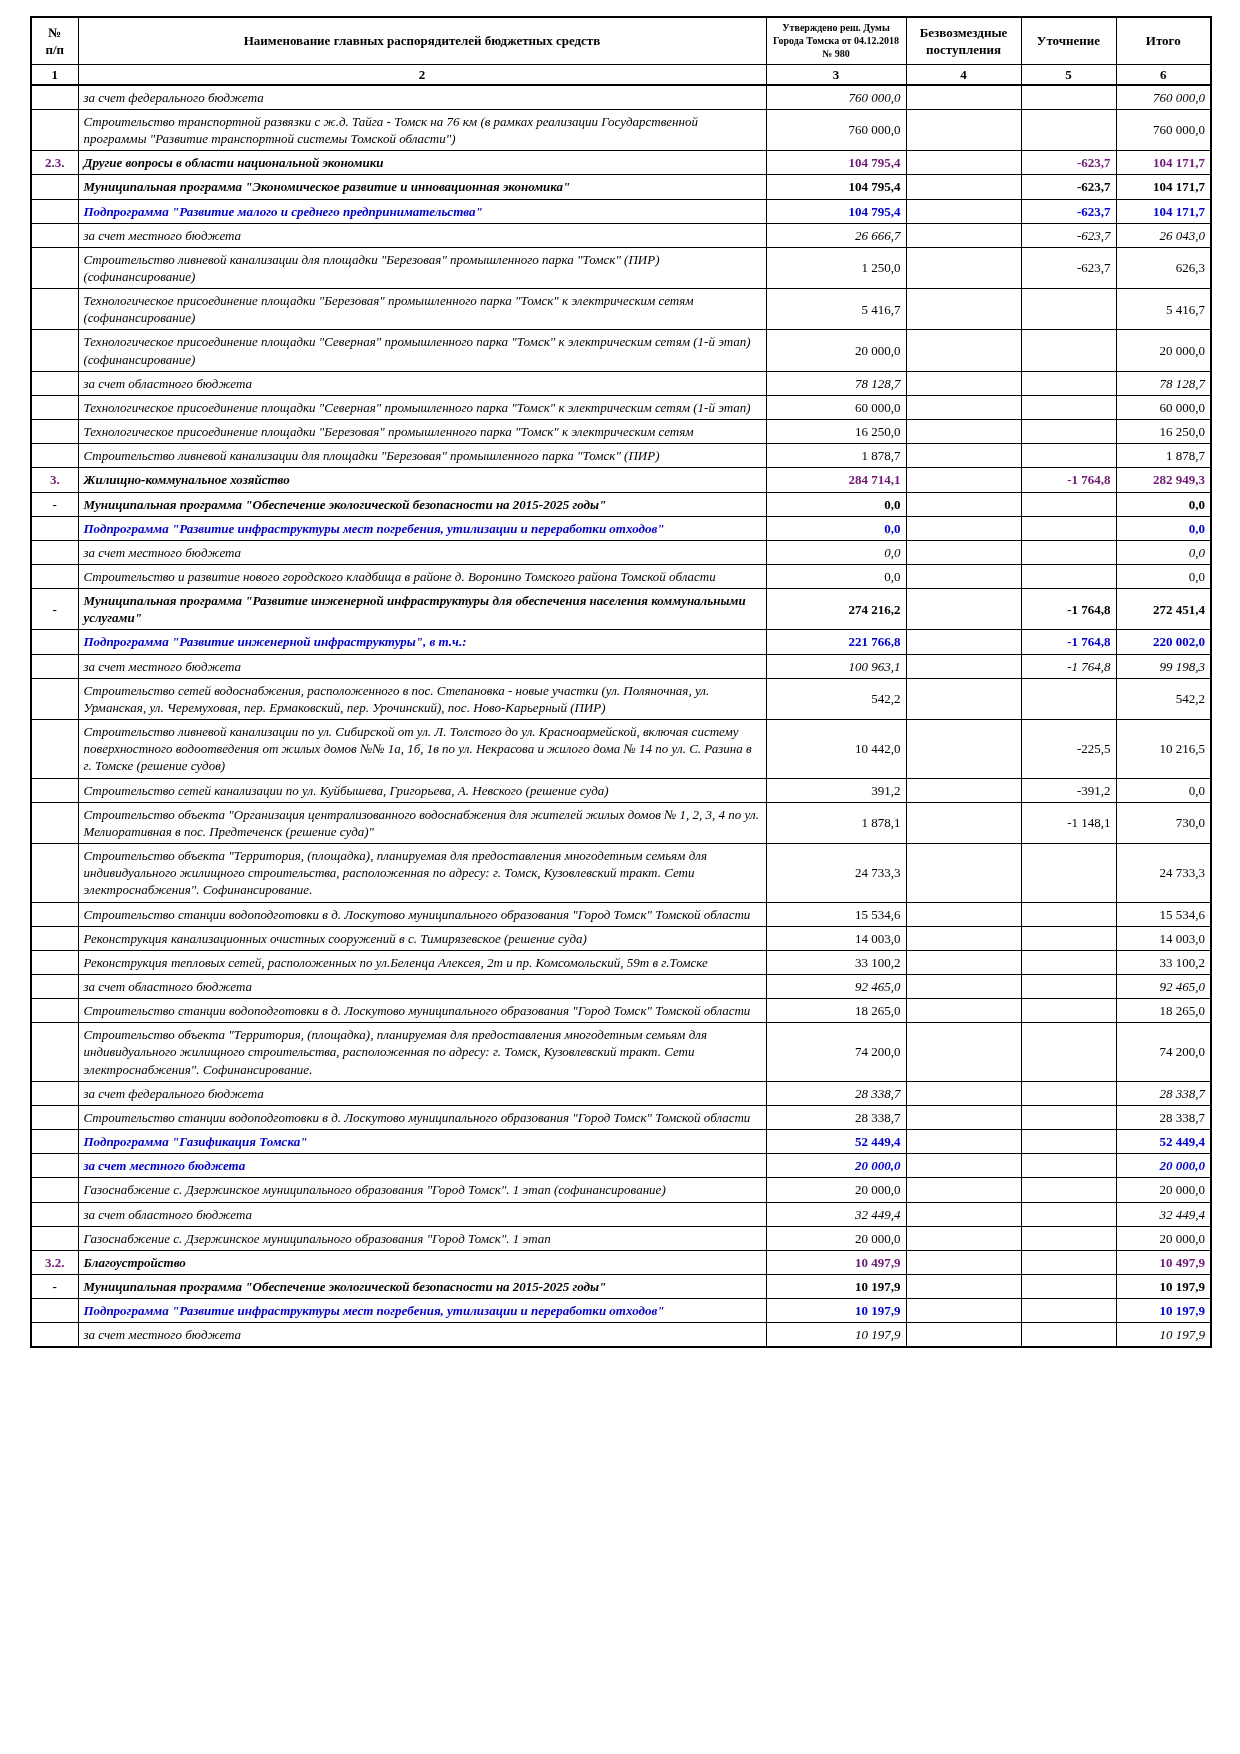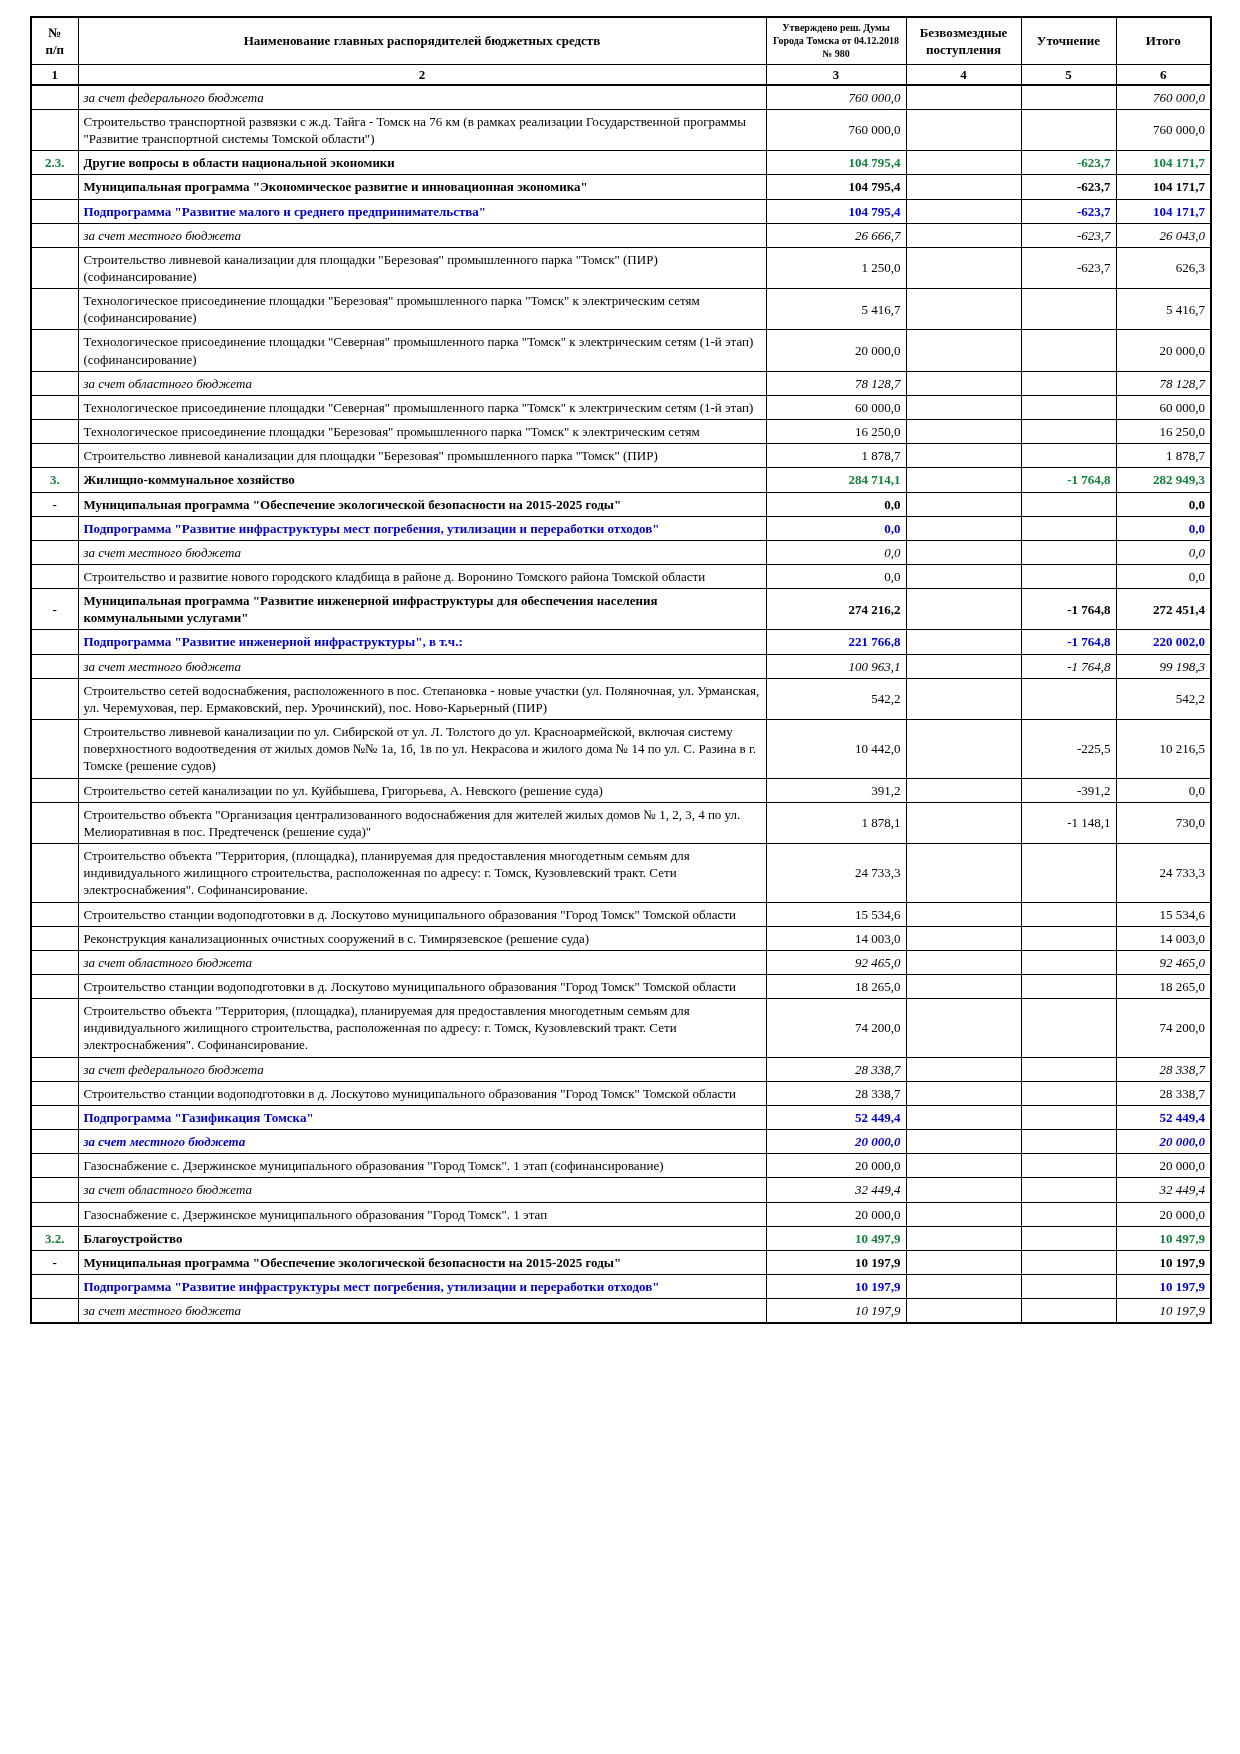--- a/index.html
+++ b/index.html
@@ -38,29 +38,29 @@
     padding: 4px 3px;
   }
   thead th.h-approved { font-size: 10px; }
   tr.colnum td {
     text-align: center;
     font-weight: bold;
     padding: 1px;
     border-bottom: 2px solid #000;
   }
   td.cnum { text-align: center; white-space: nowrap; }
-  td.name { text-align: left; }
+  td.name { text-align: left; font-style: italic; }
   td.num  { text-align: right; white-space: nowrap; }
 
   
   tr.s-item td { font-weight: normal; }
 
   tr.s-section td.name { font-weight: bold; }
   tr.s-section td.cnum,
-  tr.s-section td.num { font-weight: bold; color: #15803d; }
+  tr.s-section td.num { font-weight: bold; color: #701a75; }
 
   tr.s-program td { font-weight: bold; }
 
   tr.s-subprogram td { font-weight: bold; color: #0000cc; }
 
   tr.s-budget td { font-style: italic; }
 
   tr.s-budget-blue td { font-style: italic; font-weight: bold; color: #0000cc; }
 </style>
 </head>
@@ -315,20 +315,28 @@
           <td class="num">15 534,6</td>
         </tr>
         <tr class="s-item">
           <td class="cnum"></td>
           <td class="name">Реконструкция канализационных очистных сооружений в с. Тимирязевское (решение суда)</td>
           <td class="num">14 003,0</td>
           <td class="num"></td>
           <td class="num"></td>
           <td class="num">14 003,0</td>
         </tr>
+        <tr class="s-item">
+          <td class="cnum"></td>
+          <td class="name">Реконструкция тепловых сетей, расположенных по ул.Беленца Алексея, 2т и пр. Комсомольский, 59т в г.Томске</td>
+          <td class="num">33 100,2</td>
+          <td class="num"></td>
+          <td class="num"></td>
+          <td class="num">33 100,2</td>
+        </tr>
         <tr class="s-budget">
           <td class="cnum"></td>
           <td class="name">за счет областного бюджета</td>
           <td class="num">92 465,0</td>
           <td class="num"></td>
           <td class="num"></td>
           <td class="num">92 465,0</td>
         </tr>
         <tr class="s-item">
           <td class="cnum"></td>

